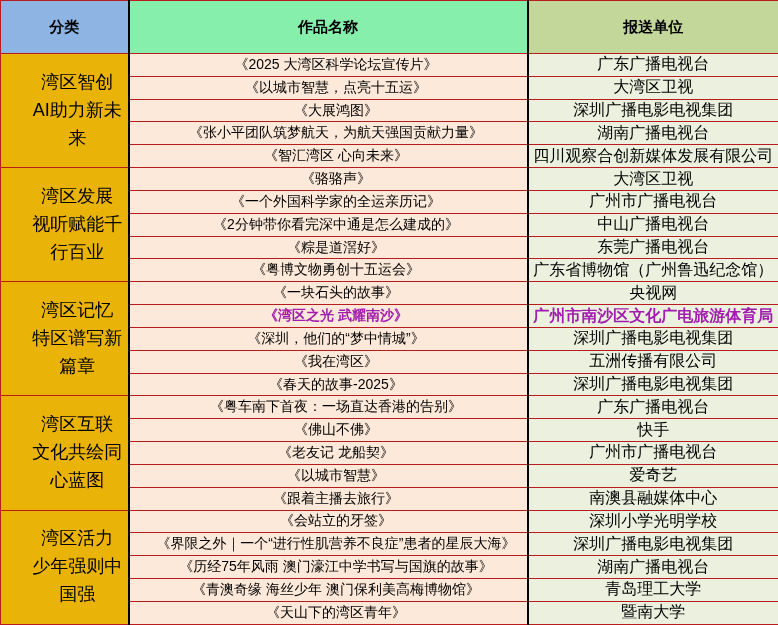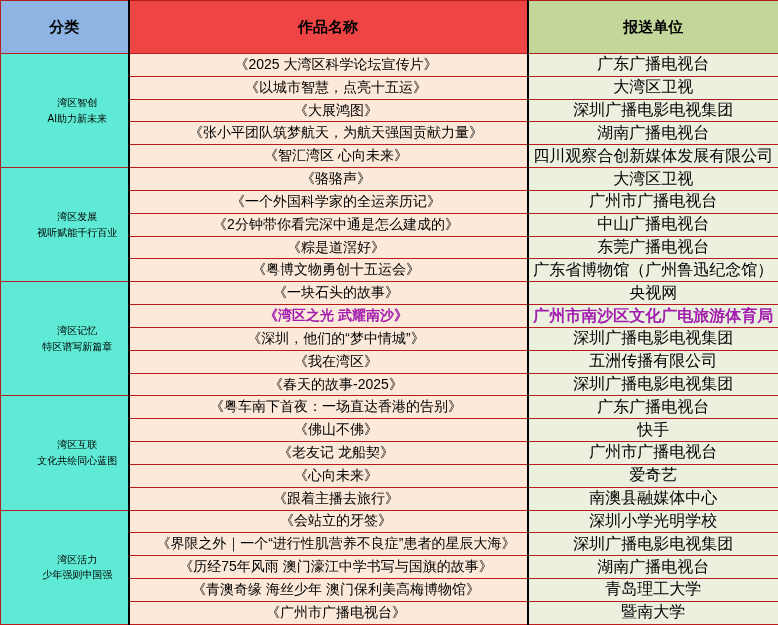--- a/index.html
+++ b/index.html
@@ -22,26 +22,26 @@
   
   .col-work  { border-left: 2px solid #000; }
   .col-unit  { border-left: 2px solid #000; }
 
   thead th {
     height: 52px;
     font-size: 15px;
     font-weight: bold;
   }
   th.h-category { background: #8DB4E2; }
-  th.h-work     { background: #ef4444; }
+  th.h-work     { background: #86efac; }
   th.h-unit     { background: #C4D79B; margin-left: 13px; }
 
   td.cell-category {
-    background: #5eead4;
-    font-size: 10px;
+    background: #eab308;
+    font-size: 18px;
     line-height: 1.55;
     white-space: normal;
     padding-left: 28px;
   }
   td.cell-work { background: #FDE9D9; font-size: 14px; padding-left: 18px; }
   td.cell-unit { background: #EBF1DE; font-size: 16px; }
 
   td.red { color: #a21caf; font-weight: bold; }
 </style>
 </head>
@@ -131,21 +131,21 @@
       </tr>
       <tr>
         <td class="cell-work col-work">《佛山不佛》</td>
         <td class="cell-unit col-unit">快手</td>
       </tr>
       <tr>
         <td class="cell-work col-work">《老友记 龙船契》</td>
         <td class="cell-unit col-unit">广州市广播电视台</td>
       </tr>
       <tr>
-        <td class="cell-work col-work">《心向未来》</td>
+        <td class="cell-work col-work">《以城市智慧》</td>
         <td class="cell-unit col-unit">爱奇艺</td>
       </tr>
       <tr>
         <td class="cell-work col-work">《跟着主播去旅行》</td>
         <td class="cell-unit col-unit">南澳县融媒体中心</td>
       </tr>
       <tr>
         <td class="cell-category" rowspan="5"><span>湾区活力</span><br><span>少年强则中国强</span></td>
         <td class="cell-work col-work">《会站立的牙签》</td>
         <td class="cell-unit col-unit">深圳小学光明学校</td>
@@ -156,17 +156,17 @@
       </tr>
       <tr>
         <td class="cell-work col-work">《历经75年风雨 澳门濠江中学书写与国旗的故事》</td>
         <td class="cell-unit col-unit">湖南广播电视台</td>
       </tr>
       <tr>
         <td class="cell-work col-work">《青澳奇缘 海丝少年 澳门保利美高梅博物馆》</td>
         <td class="cell-unit col-unit">青岛理工大学</td>
       </tr>
       <tr>
-        <td class="cell-work col-work">《广州市广播电视台》</td>
+        <td class="cell-work col-work">《天山下的湾区青年》</td>
         <td class="cell-unit col-unit">暨南大学</td>
       </tr>
     </tbody>
 </table>
 
 </body></html>

